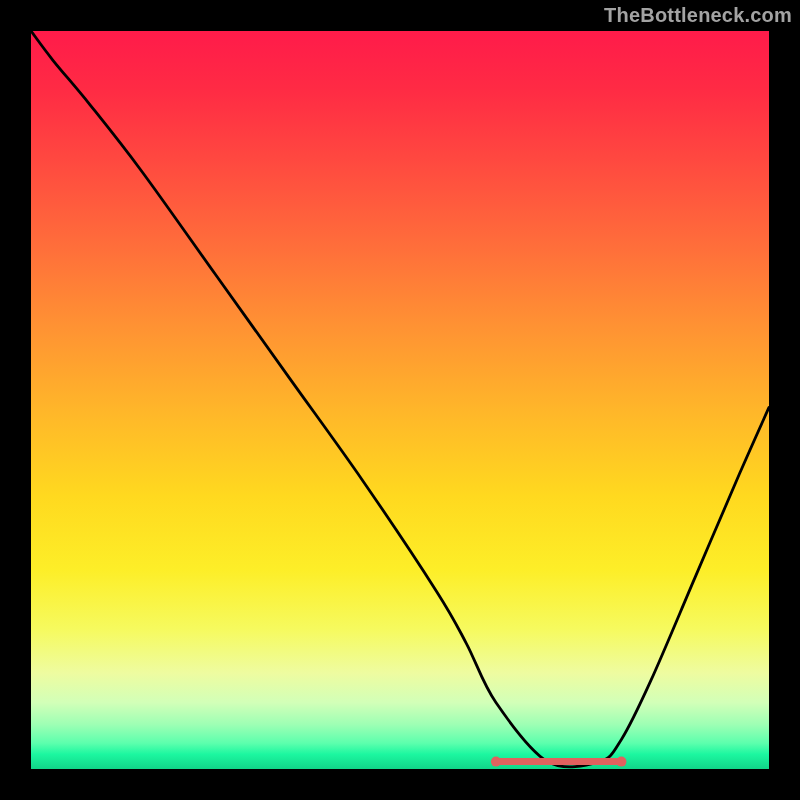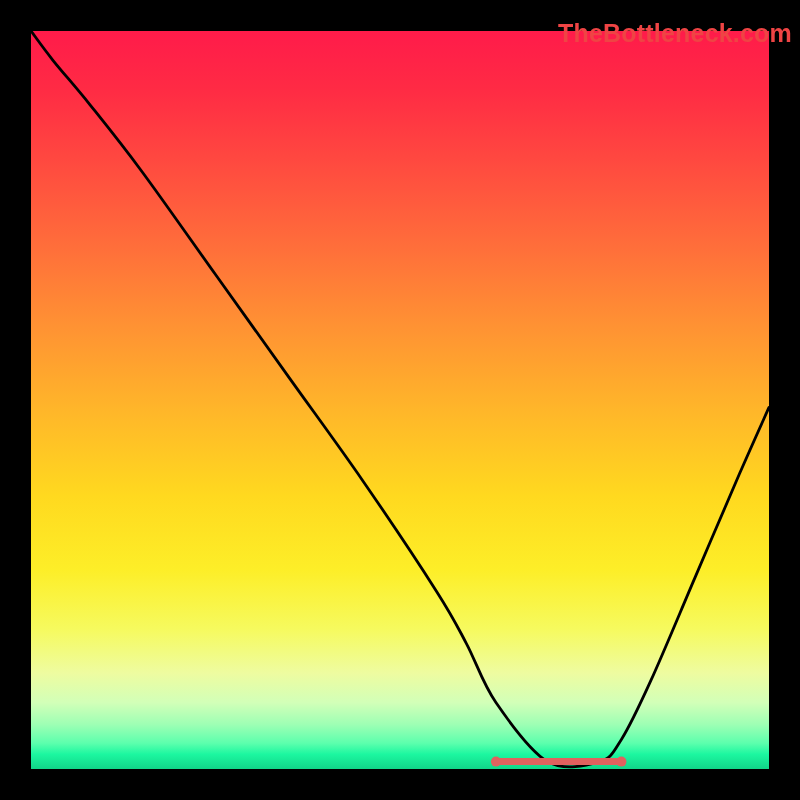--- a/index.html
+++ b/index.html
@@ -1,25 +1,25 @@
 <!DOCTYPE html>
 <html><head>
 <meta charset="utf-8">
 <style>
   * { margin: 0; padding: 0; box-sizing: border-box; }
   html, body { width: 800px; height: 800px; overflow: hidden; background: #000; }
   .container { position: relative; width: 800px; height: 800px; background: #000; }
   .watermark {
     position: absolute;
-    top: 19px;
+    top: 4px;
     right: 8px;
     font-family: Arial, Helvetica, sans-serif;
-    font-size: 25px;
+    font-size: 20px;
     font-weight: 600;
-    color: #ef4444;
+    color: #a3a3a3;
     letter-spacing: 0.2px;
     z-index: 5;
   }
   .plot-area {
     position: absolute;
     left: 31px;
     top: 31px;
     width: 738px;
     height: 738px;
     overflow: hidden;

